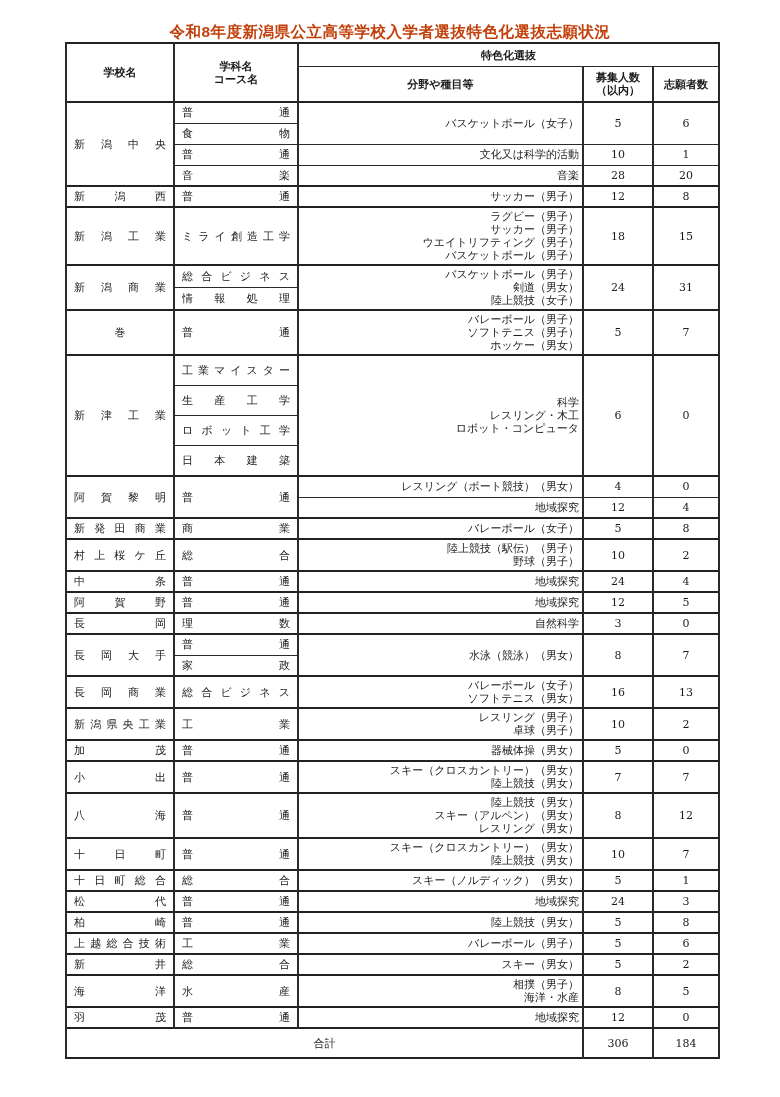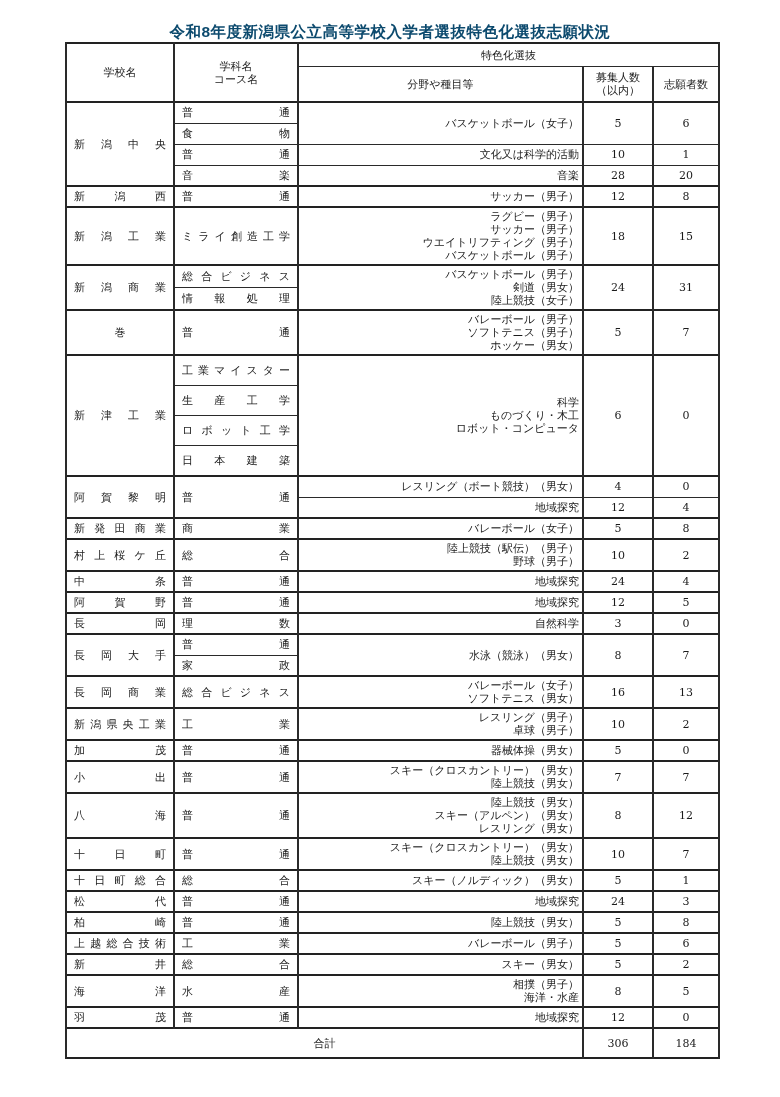--- a/index.html
+++ b/index.html
@@ -4,40 +4,40 @@
 <style>
   html,body { margin:0; padding:0; background:#ffffff; }
   .page {
     position:relative; width:780px; height:1097px; background:#fff;
     font-family:"DejaVu Serif","Liberation Serif",serif; color:#1b1b1b;
     overflow:hidden;
   }
   .title-wrap {
     padding-top:22px; text-align:center;
     font-family:"Liberation Sans","DejaVu Sans",sans-serif;
-    font-weight:bold; font-size:15.5px; line-height:20px; color:#0c4a6e;
+    font-weight:bold; font-size:15.5px; line-height:20px; color:#c2410c;
     letter-spacing:0.5px;
   }
   .note { margin:11px 0 3px 72px; font-size:11px; line-height:13px; }
   table.main {
     margin-left:65px; border-collapse:collapse; table-layout:fixed;
     width:653px; font-size:11px; line-height:13px; color:#1b1b1b;
     border:2px solid #222;
   }
   col.c-school { width:108px; }
   col.c-dept   { width:124px; }
   col.c-field  { width:285px; }
   col.c-quota  { width:70px; }
   col.c-appl   { width:66px; }
   th, td {
     border:1px solid #2a2a2a;
     border-left-width:2px; border-right-width:2px;
     padding:3px 4px; font-weight:normal; vertical-align:middle;
   }
-  thead th { text-align:center; padding:4px 1px; height:18px; }
+  thead th { text-align:center; padding:4px 1px; height:18px;font-weight:bold; }
   thead tr:first-child th[colspan] { height:14px; }
   tbody tr { height:21px; }
   td.school, td.dept { padding:2px 7px; }
   td.dept.tall { padding-top:8px; padding-bottom:8px; }
   .jname { display:flex; justify-content:space-between; }
   .jname.single { justify-content:center; }
   td.field { text-align:right; padding:2px 3px 2px 5px; }
   td.num { text-align:center; }
   td.gtop { border-top:2px solid #222; }
   tfoot td { border-top:2px solid #222; height:22px; }
@@ -254,21 +254,21 @@
               <span>業</span>
               <span>マ</span>
               <span>イ</span>
               <span>ス</span>
               <span>タ</span>
               <span>ー</span>
             </div>
           </td>
           <td class="field gtop" rowspan="4">
             <div>科学</div>
-            <div>ものづくり・木工</div>
+            <div>レスリング・木工</div>
             <div>ロボット・コンピュータ</div>
           </td>
           <td class="num gtop" rowspan="4">6</td>
           <td class="num gtop" rowspan="4">0</td>
         </tr>
         <tr>
           <td class="dept tall" rowspan="1">
             <div class="jname">
               <span>生</span>
               <span>産</span>

